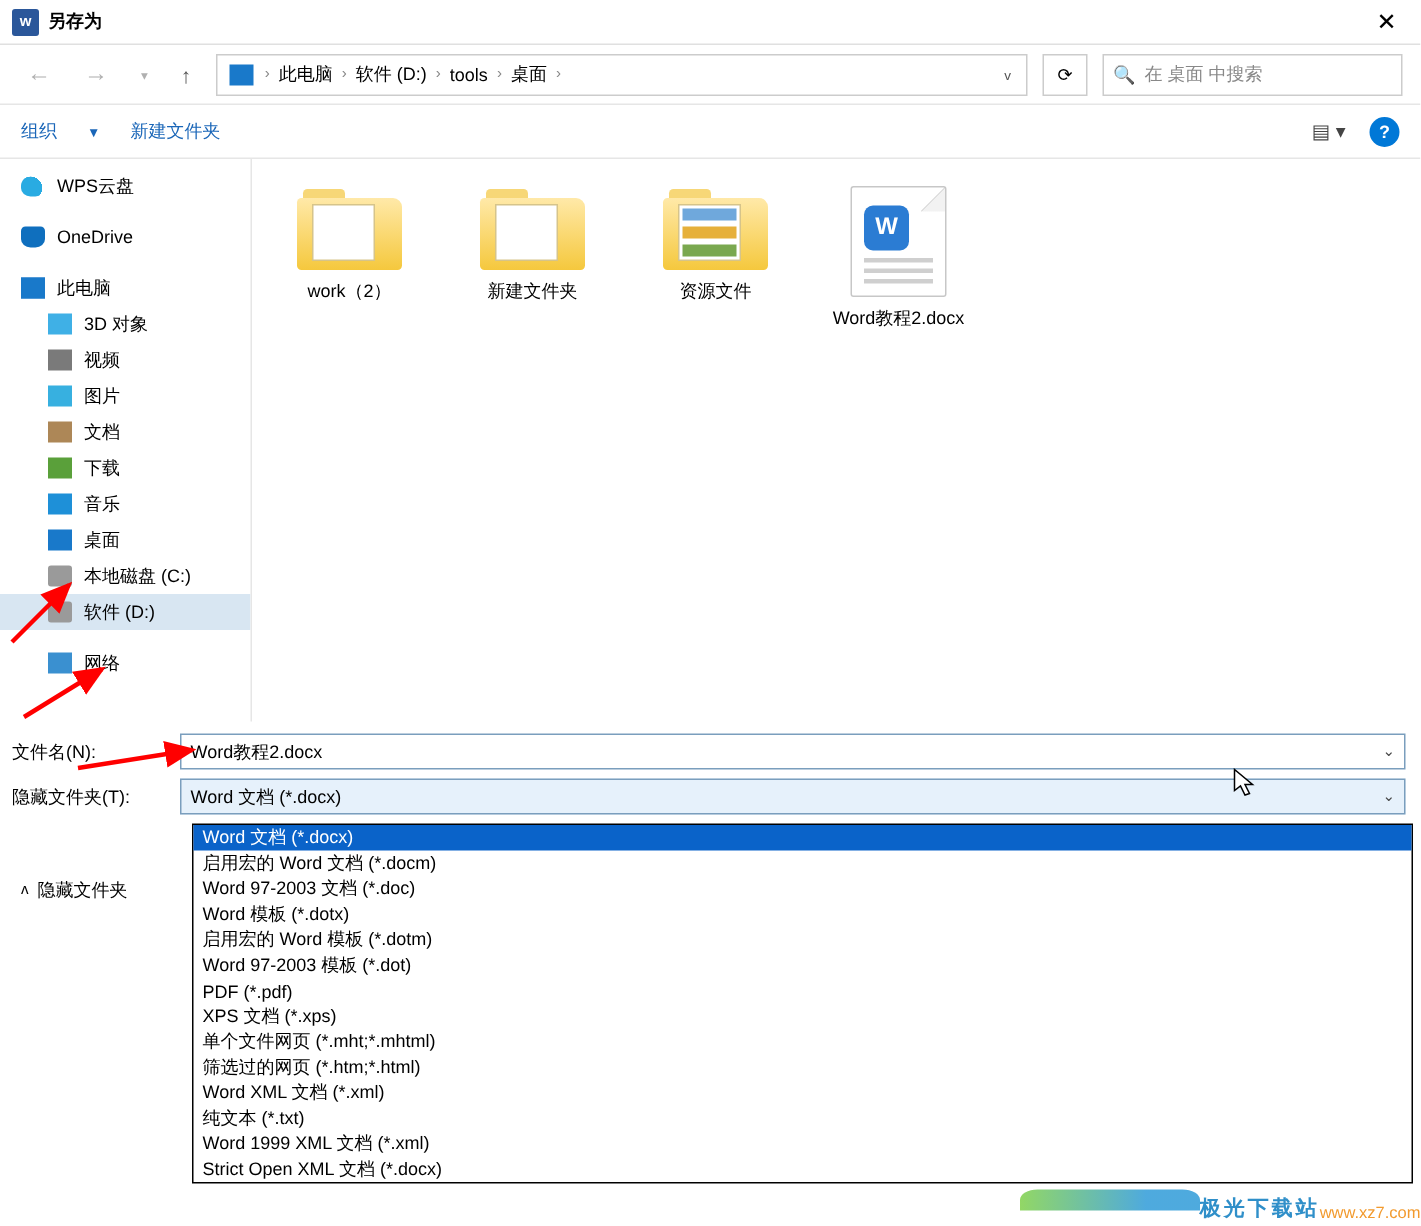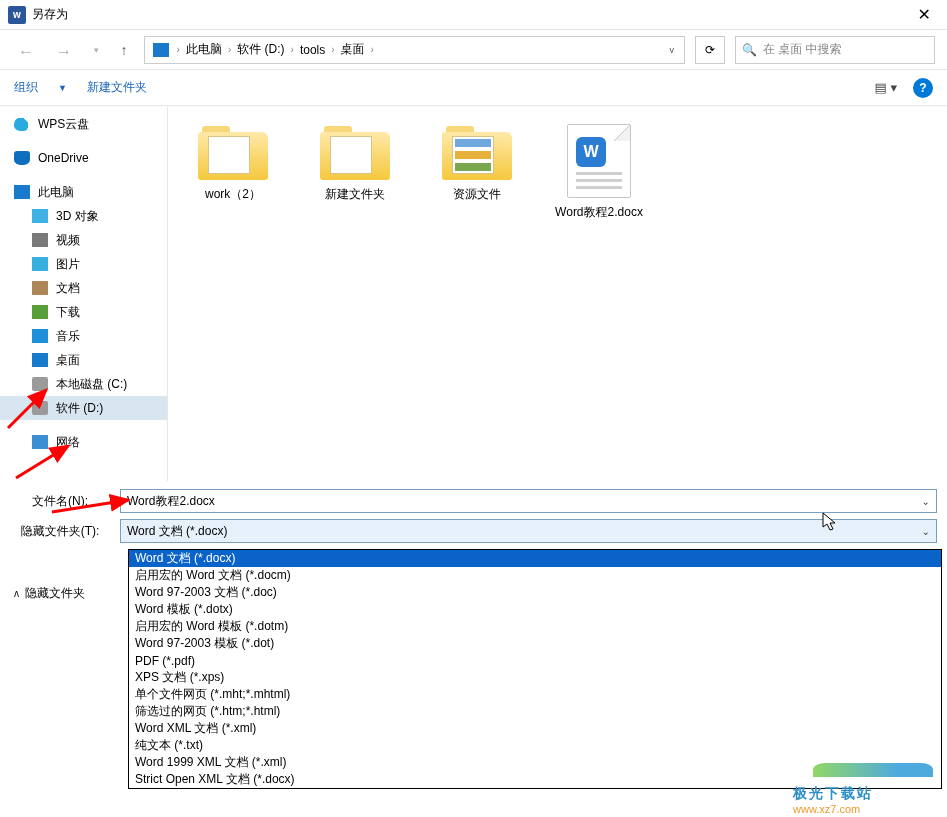--- a/index.html
+++ b/index.html
@@ -1,21 +1,21 @@
 <!DOCTYPE html>
 <html><head>
 <meta charset="utf-8">
 <style>
   * { margin: 0; padding: 0; box-sizing: border-box; }
   body { font-family: "Microsoft YaHei", "Segoe UI", sans-serif; font-size: 12px; background: #fff; color: #000; width: 947px; height: 817px; overflow: hidden; position: relative; }
 
   
   .titlebar { height: 30px; display: flex; align-items: center; padding: 0 8px; border-bottom: 1px solid #e0e0e0; }
   .word-icon { width: 18px; height: 18px; background: #2b579a; color: #fff; font-size: 10px; font-weight: bold; display: flex; align-items: center; justify-content: center; border-radius: 2px; margin-right: 6px; }
-  .titlebar-title { flex: 1; }
+  .titlebar-title { flex: 1; font-weight: bold; }
   .titlebar-close { font-size: 16px; padding: 0 8px; cursor: pointer; }
 
   
   .navbar { height: 40px; display: flex; align-items: center; padding: 0 12px; gap: 10px; border-bottom: 1px solid #e6e6e6; }
   .nav-arrow { color: #b0b0b0; font-size: 16px; padding: 4px 6px; }
   .nav-up { font-size: 14px; color: #555; padding: 4px 6px; }
   .breadcrumb-box { flex: 1; height: 28px; border: 1px solid #ccc; display: flex; align-items: center; padding: 0 4px; gap: 0; }
   .bc-icon { width: 16px; height: 14px; background: #1979ca; margin: 0 4px; }
   .bc-sep { color: #888; padding: 0 4px; font-size: 10px; }
   .bc-item { padding: 0 2px; }
@@ -64,21 +64,21 @@
   .docx-shape { width: 64px; height: 74px; background: #fff; border: 1px solid #c7c7c7; border-radius: 2px; position: relative; }
   .docx-corner { position: absolute; top: 0; right: 0; width: 16px; height: 16px; background: linear-gradient(135deg, transparent 48%, #c7c7c7 50%, #f2f2f2 52%); }
   .docx-badge { position: absolute; top: 12px; left: 8px; width: 30px; height: 30px; background: #2b7cd3; border-radius: 6px; color: #fff; font-weight: bold; font-size: 16px; display: flex; align-items: center; justify-content: center; }
   .docx-lines { position: absolute; bottom: 8px; left: 8px; right: 8px; }
   .docx-lines div { height: 3px; background: #cfcfcf; margin-top: 4px; }
   .file-label { font-size: 12px; line-height: 1.4; }
 
   
   .bottom-form { padding: 8px 10px 8px 8px; }
   .form-row { display: flex; align-items: center; margin-bottom: 6px; }
-  .form-label { width: 112px; text-align: center; padding-right: 8px; }
+  .form-label { width: 112px; text-align: left; padding-right: 8px; }
   .form-input { flex: 1; height: 24px; border: 1px solid #7a9ebd; padding: 0 6px; display: flex; align-items: center; justify-content: space-between; }
   .form-input.sel { background: #e6f1fb; }
   .caret { font-size: 10px; color: #444; }
 
   
   .dropdown { margin-left: 120px; border: 1px solid #000; width: 814px; }
   .dd-item { height: 17px; padding: 0 6px; display: flex; align-items: center; font-size: 12px; }
   .dd-item.hl { background: #0a63c9; color: #fff; }
 
   
@@ -86,21 +86,21 @@
   .hide-caret { font-size: 10px; }
 
   
   .red-arrow { position: absolute; pointer-events: none; }
   .red-arrow svg { overflow: visible; }
 
   
   .cursor { position: absolute; left: 822px; top: 512px; font-size: 16px; color: #000; pointer-events: none; }
 
   
-  .watermark { position: absolute; right: 14px; bottom: 2px; display: flex; flex-direction: column; align-items: flex-start; font-size: 12px; }
+  .watermark { position: absolute; right: 0; bottom: 2px; display: flex; flex-direction: row; align-items: flex-end; font-size: 12px; }
   .wm-swoosh { width: 140px; height: 26px; position: relative; }
   .wm-swoosh .a { position: absolute; right: 0; bottom: 8px; width: 120px; height: 14px; border-radius: 50px 50px 0 0/30px; background: linear-gradient(90deg,#7fd04a,#2f9bd8 70%); opacity: .85;}
   .wm-text1 { color: #2f8fc9; font-weight: bold; letter-spacing: 2px; font-size: 14px;}
   .wm-text2 { color: #f29a2e; font-size: 11px; }
 </style>
 </head>
 <body>
 
 <div class="titlebar">
   <div class="word-icon">w</div>

